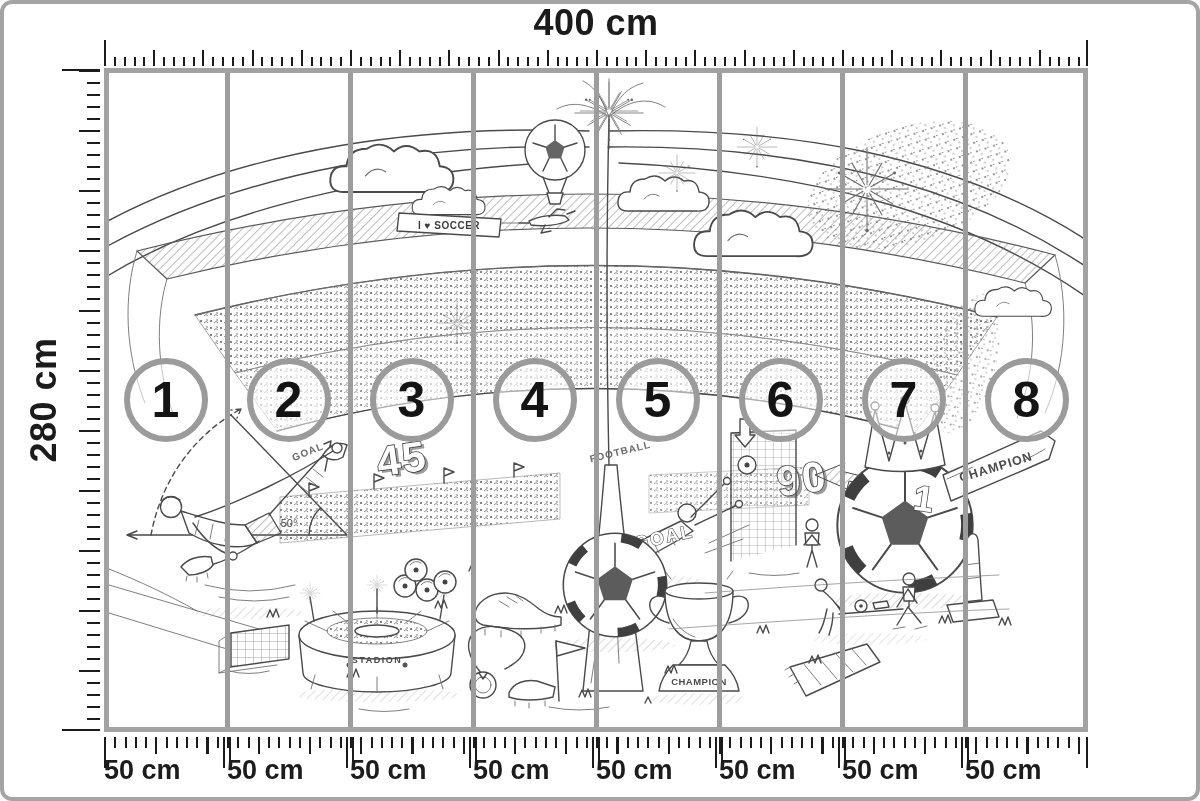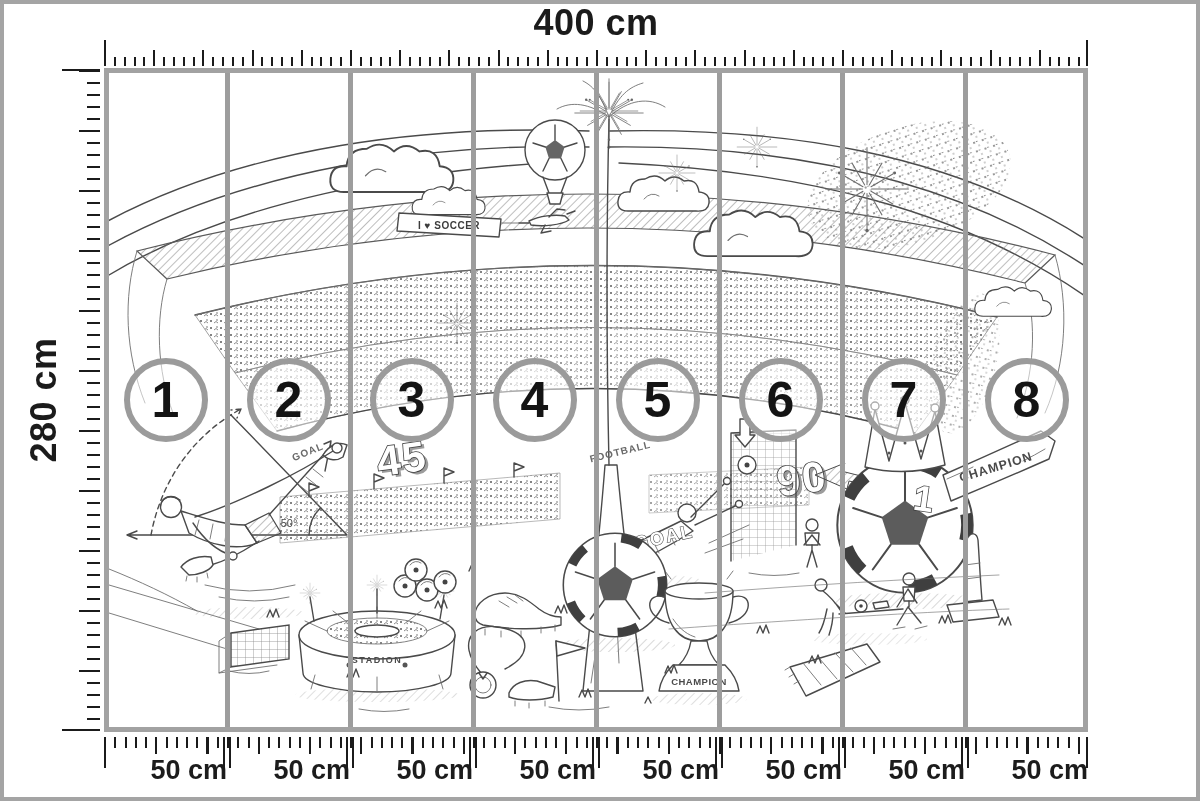--- a/index.html
+++ b/index.html
@@ -1,26 +1,26 @@
 <!DOCTYPE html>
 <html><head>
 <meta charset="utf-8">
 <style>
   html,body{margin:0;padding:0;background:#fff;}
   .canvas{
     position:relative;width:1200px;height:801px;background:#fff;overflow:hidden;
     box-shadow:inset 0 0 0 4px #a4a4a4;
-    font-family:"Liberation Sans","DejaVu Sans",sans-serif;color:#1b1b1b;
+    font-family:"Liberation Sans","DejaVu Sans",sans-serif;color:#1b1b1b;border-radius:12px;
   }
   .abs{position:absolute;}
   
   .top-label{left:104px;top:2px;width:984px;text-align:center;font-size:36px;font-weight:bold;letter-spacing:.5px;}
   .left-label-box{left:12px;top:68px;width:64px;height:664px;display:flex;align-items:center;justify-content:center;}
   .left-label-box span{transform:rotate(-90deg);white-space:nowrap;font-size:36px;font-weight:bold;letter-spacing:.5px;}
-  .bottom-label{top:755px;width:123px;text-align:right;font-size:27px;font-weight:bold;color:#1c1c1c;}
+  .bottom-label{top:755px;width:123px;text-align:left;font-size:27px;font-weight:bold;color:#1c1c1c;}
   
   .ruler-top{left:104px;top:49px;width:984px;height:17px;
     background-image:
       repeating-linear-gradient(90deg,#1b1b1b 0 2px,transparent 2px 9.84px),
       repeating-linear-gradient(90deg,#1b1b1b 0 2px,transparent 2px 49.2px);
     background-size:100% 9px,100% 16px;background-position:left bottom,left bottom;background-repeat:no-repeat;}
   .ruler-bottom{left:104px;top:737px;width:984px;height:34px;
     background-image:
       repeating-linear-gradient(90deg,#1b1b1b 0 2px,transparent 2px 10.25px),
       repeating-linear-gradient(90deg,#1b1b1b 0 2px,transparent 2px 51.25px);

